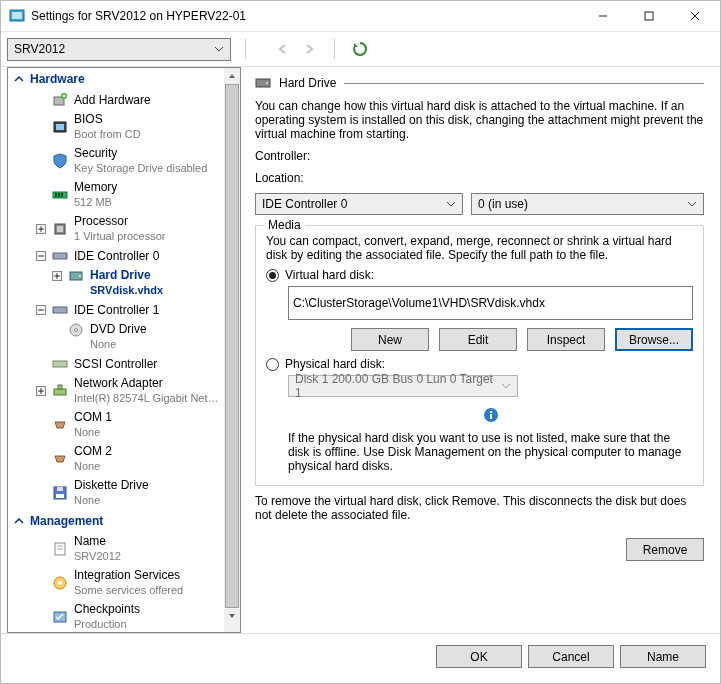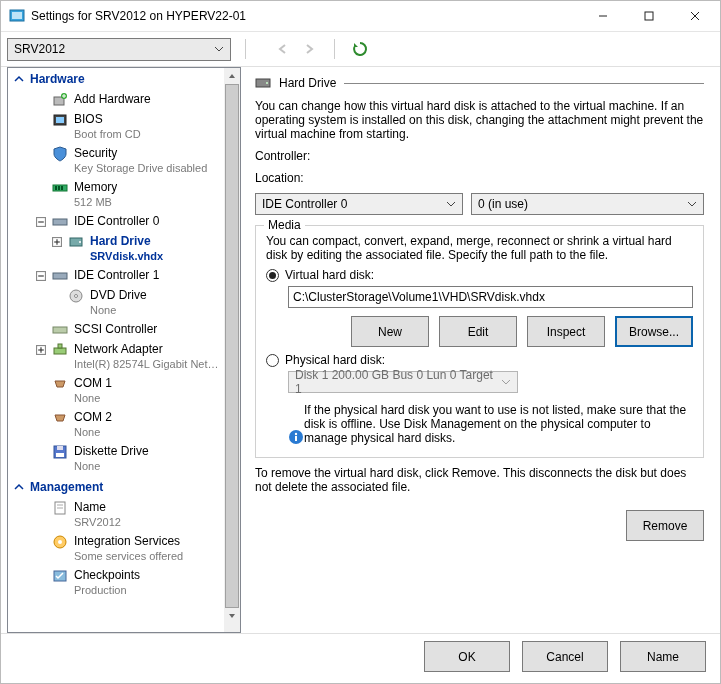--- a/index.html
+++ b/index.html
@@ -26,46 +26,46 @@
   .vscroll .thumb{margin-top:0;width:14px;height:calc(100% - 40px);background:#cdcdcd;border:1px solid #a0a0a0;}
   .cat{color:#003399;font-weight:bold;display:flex;align-items:center;gap:6px;padding:4px 6px;}
   .cat svg{width:10px;height:10px;}
   .node{display:flex;align-items:flex-start;gap:6px;padding:2px 0 2px 10px;line-height:15px;}
   .node .exp{width:10px;height:15px;display:flex;align-items:center;justify-content:center;flex:none;}
   .node .ic{width:16px;height:16px;flex:none;display:flex;align-items:center;justify-content:center;}
   .node .lbls{display:flex;flex-direction:column;min-width:0;}
   .node .sub{color:#7a7a7a;font-size:11px;white-space:nowrap;overflow:hidden;text-overflow:ellipsis;}
   .node.sel .lbls .t{color:#003399;font-weight:bold;}
   .node.sel .sub{color:#003399;font-weight:bold;}
-  .indent1{padding-left:28px;}
+  .indent1{padding-left:28px;align-items:center;}
   .indent2{padding-left:44px;}
   .t{white-space:nowrap;overflow:hidden;text-overflow:ellipsis;}
   .panel{flex:1; padding:8px 10px 8px 14px; display:flex; flex-direction:column; gap:8px;}
   .panel-title{display:flex;align-items:center;gap:8px;}
   .panel-title .line{flex:1;height:1px;background:#888;}
   .panel-title .ic{width:16px;height:16px;}
   .rowlabels{display:flex;gap:8px;flex-direction:column;}
   .rowlabels>div{flex:1;}
   .rowctrls{display:flex;gap:8px;}
   .combo{flex:1;height:22px;border:1px solid #7a7a7a;background:#efefef;display:flex;align-items:center;justify-content:space-between;padding:0 6px;}
   .combo.wide{flex:0 0 208px;}
   .group{border:1px solid #d0d0d0;padding:8px 10px 12px;position:relative;margin-top:2px;}
   .group>.legend{position:absolute;top:-8px;left:8px;background:#fff;padding:0 4px;}
   .radio-row{display:flex;align-items:center;gap:6px;margin:6px 0 4px;}
   .radio{width:13px;height:13px;border:1px solid #333;border-radius:50%;display:flex;align-items:center;justify-content:center;}
   .radio .dot{width:7px;height:7px;border-radius:50%;background:#222;}
-  .textbox{width:100%;height:22px;border:1px solid #7a7a7a;padding:2px 4px;background:#fff;}
+  .textbox{width:100%;height:34px;border:1px solid #7a7a7a;padding:2px 4px;background:#fff;}
   .btnrow{display:flex;gap:10px;justify-content:flex-end;margin-top:8px;}
-  .btn{min-width:78px;height:31px;border:1px solid #7a7a7a;background:#e1e1e1;display:flex;align-items:center;justify-content:center;padding:8px 10px;}
+  .btn{min-width:78px;height:23px;border:1px solid #7a7a7a;background:#e1e1e1;display:flex;align-items:center;justify-content:center;padding:8px 10px;}
   .btn.focus{border:2px solid #0a64ad;}
   .combo.disabled{color:#6d6d6d;background:#efefef;border-color:#b5b5b5;}
   .indent-block{margin-left:22px;}
-  .info-row{display:flex;gap:0;align-items:flex-end;margin-top:10px;}
+  .info-row{display:flex;gap:8px;align-items:center;margin-top:10px;flex-direction:column;}
   .info-ic{width:16px;height:16px;flex:none;}
-  .footer{height:46px;border-top:1px solid #e0e0e0;display:flex;align-items:center;justify-content:flex-end;gap:12px;padding:0 14px;}
+  .footer{height:46px;border-top:1px solid #e0e0e0;display:flex;align-items:center;justify-content:flex-end;gap:6px;padding:0 14px;}
   .footer .btn{min-width:86px;}
   .sep-v{width:1px;height:20px;background:#ccc;margin:0 4px;}
   .navbtn svg, .chev svg{width:10px;height:10px;}
   .line-thin{height:1px;background:#e0e0e0;}
 </style>
 </head>
 <body>
 
 <div class="titlebar">
   <span class="ticon">
@@ -186,20 +186,39 @@
               <rect x="6" y="6" width="2" height="4" fill="#052"></rect>
               <rect x="9" y="6" width="2" height="4" fill="#052"></rect>
             </svg>
           </span>
         <span class="lbls">
             <span class="t">Memory</span>
             <span class="sub">512 MB</span>
           </span>
       </div>
 
+      <div class="node indent1">
+        <span class="exp">
+            <svg viewBox="0 0 9 9">
+              <rect x="0.5" y="0.5" width="8" height="8" fill="#fff" stroke="#888"></rect>
+              <line x1="2" y1="4.5" x2="7" y2="4.5" stroke="#333"></line>
+              <line x1="4.5" y1="2" x2="4.5" y2="7" stroke="#333"></line>
+            </svg>
+          </span>
+        <span class="ic">
+            <svg viewBox="0 0 16 16">
+              <rect x="3" y="3" width="10" height="10" fill="#888" stroke="#444"></rect>
+              <rect x="5" y="5" width="6" height="6" fill="#ccc"></rect>
+            </svg>
+          </span>
+        <span class="lbls">
+            <span class="t">Processor</span>
+            <span class="sub">1 Virtual processor</span>
+          </span>
+      </div>
 
       <div class="node indent1">
         <span class="exp">
             <svg viewBox="0 0 9 9">
               <rect x="0.5" y="0.5" width="8" height="8" fill="#fff" stroke="#888"></rect>
               <line x1="2" y1="4.5" x2="7" y2="4.5" stroke="#333"></line>
             </svg>
           </span>
         <span class="ic">
             <svg viewBox="0 0 16 16">

